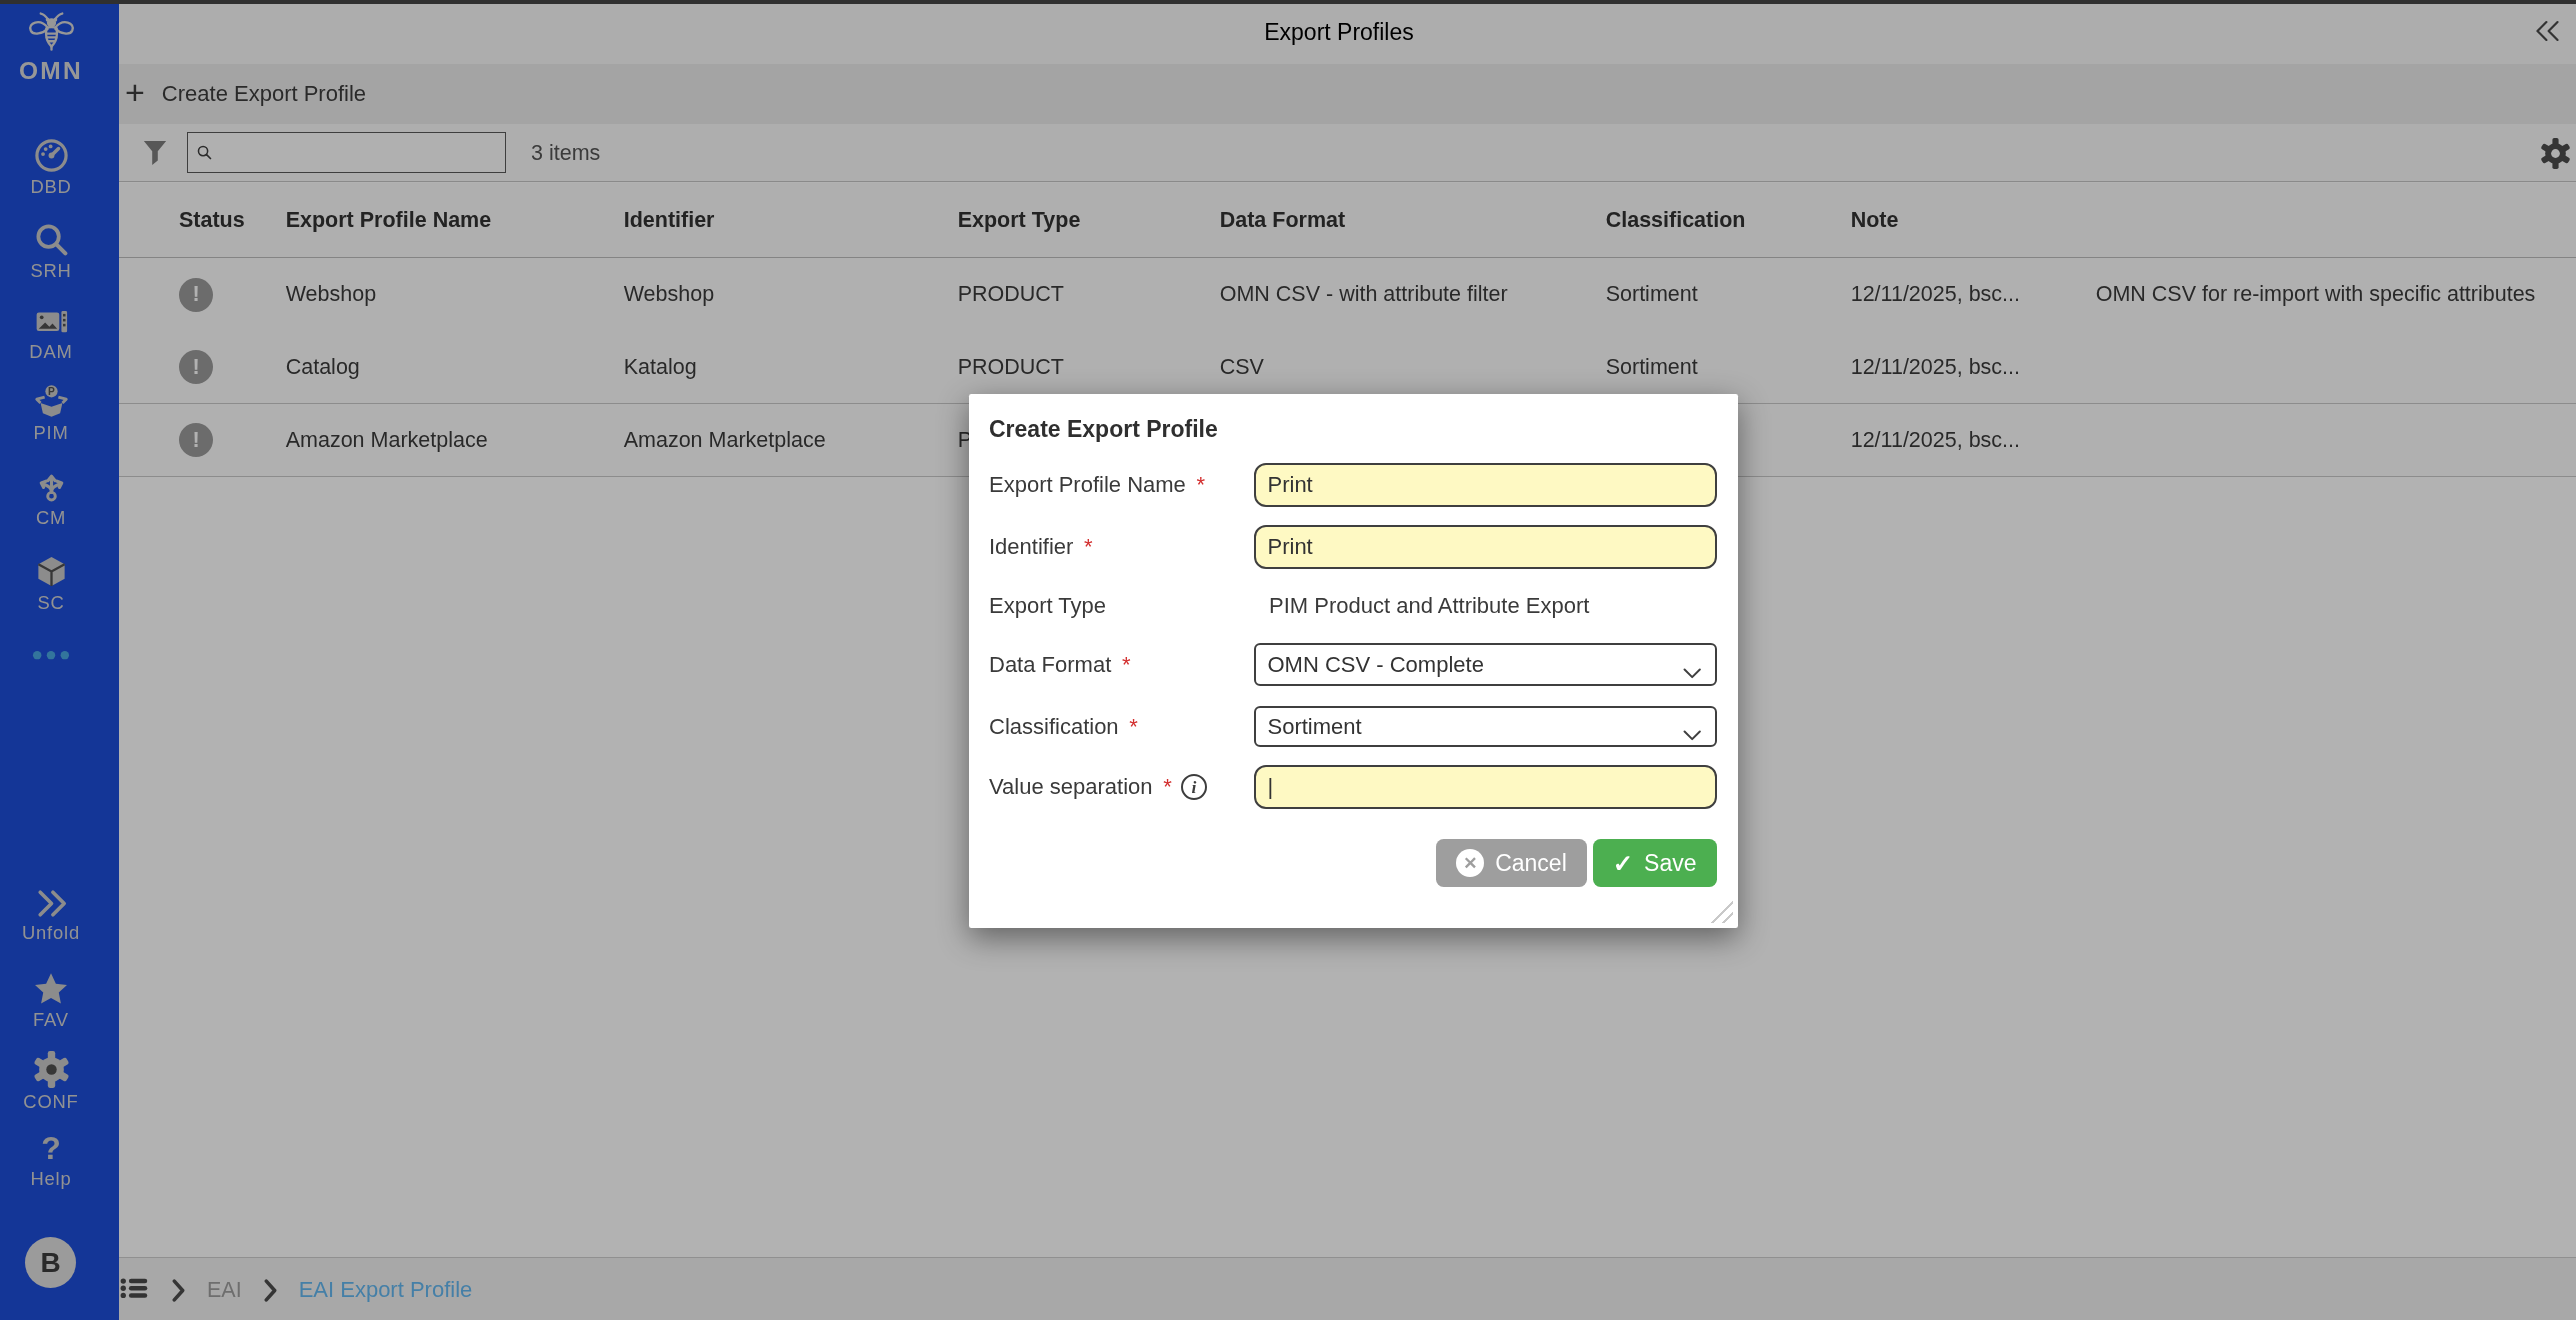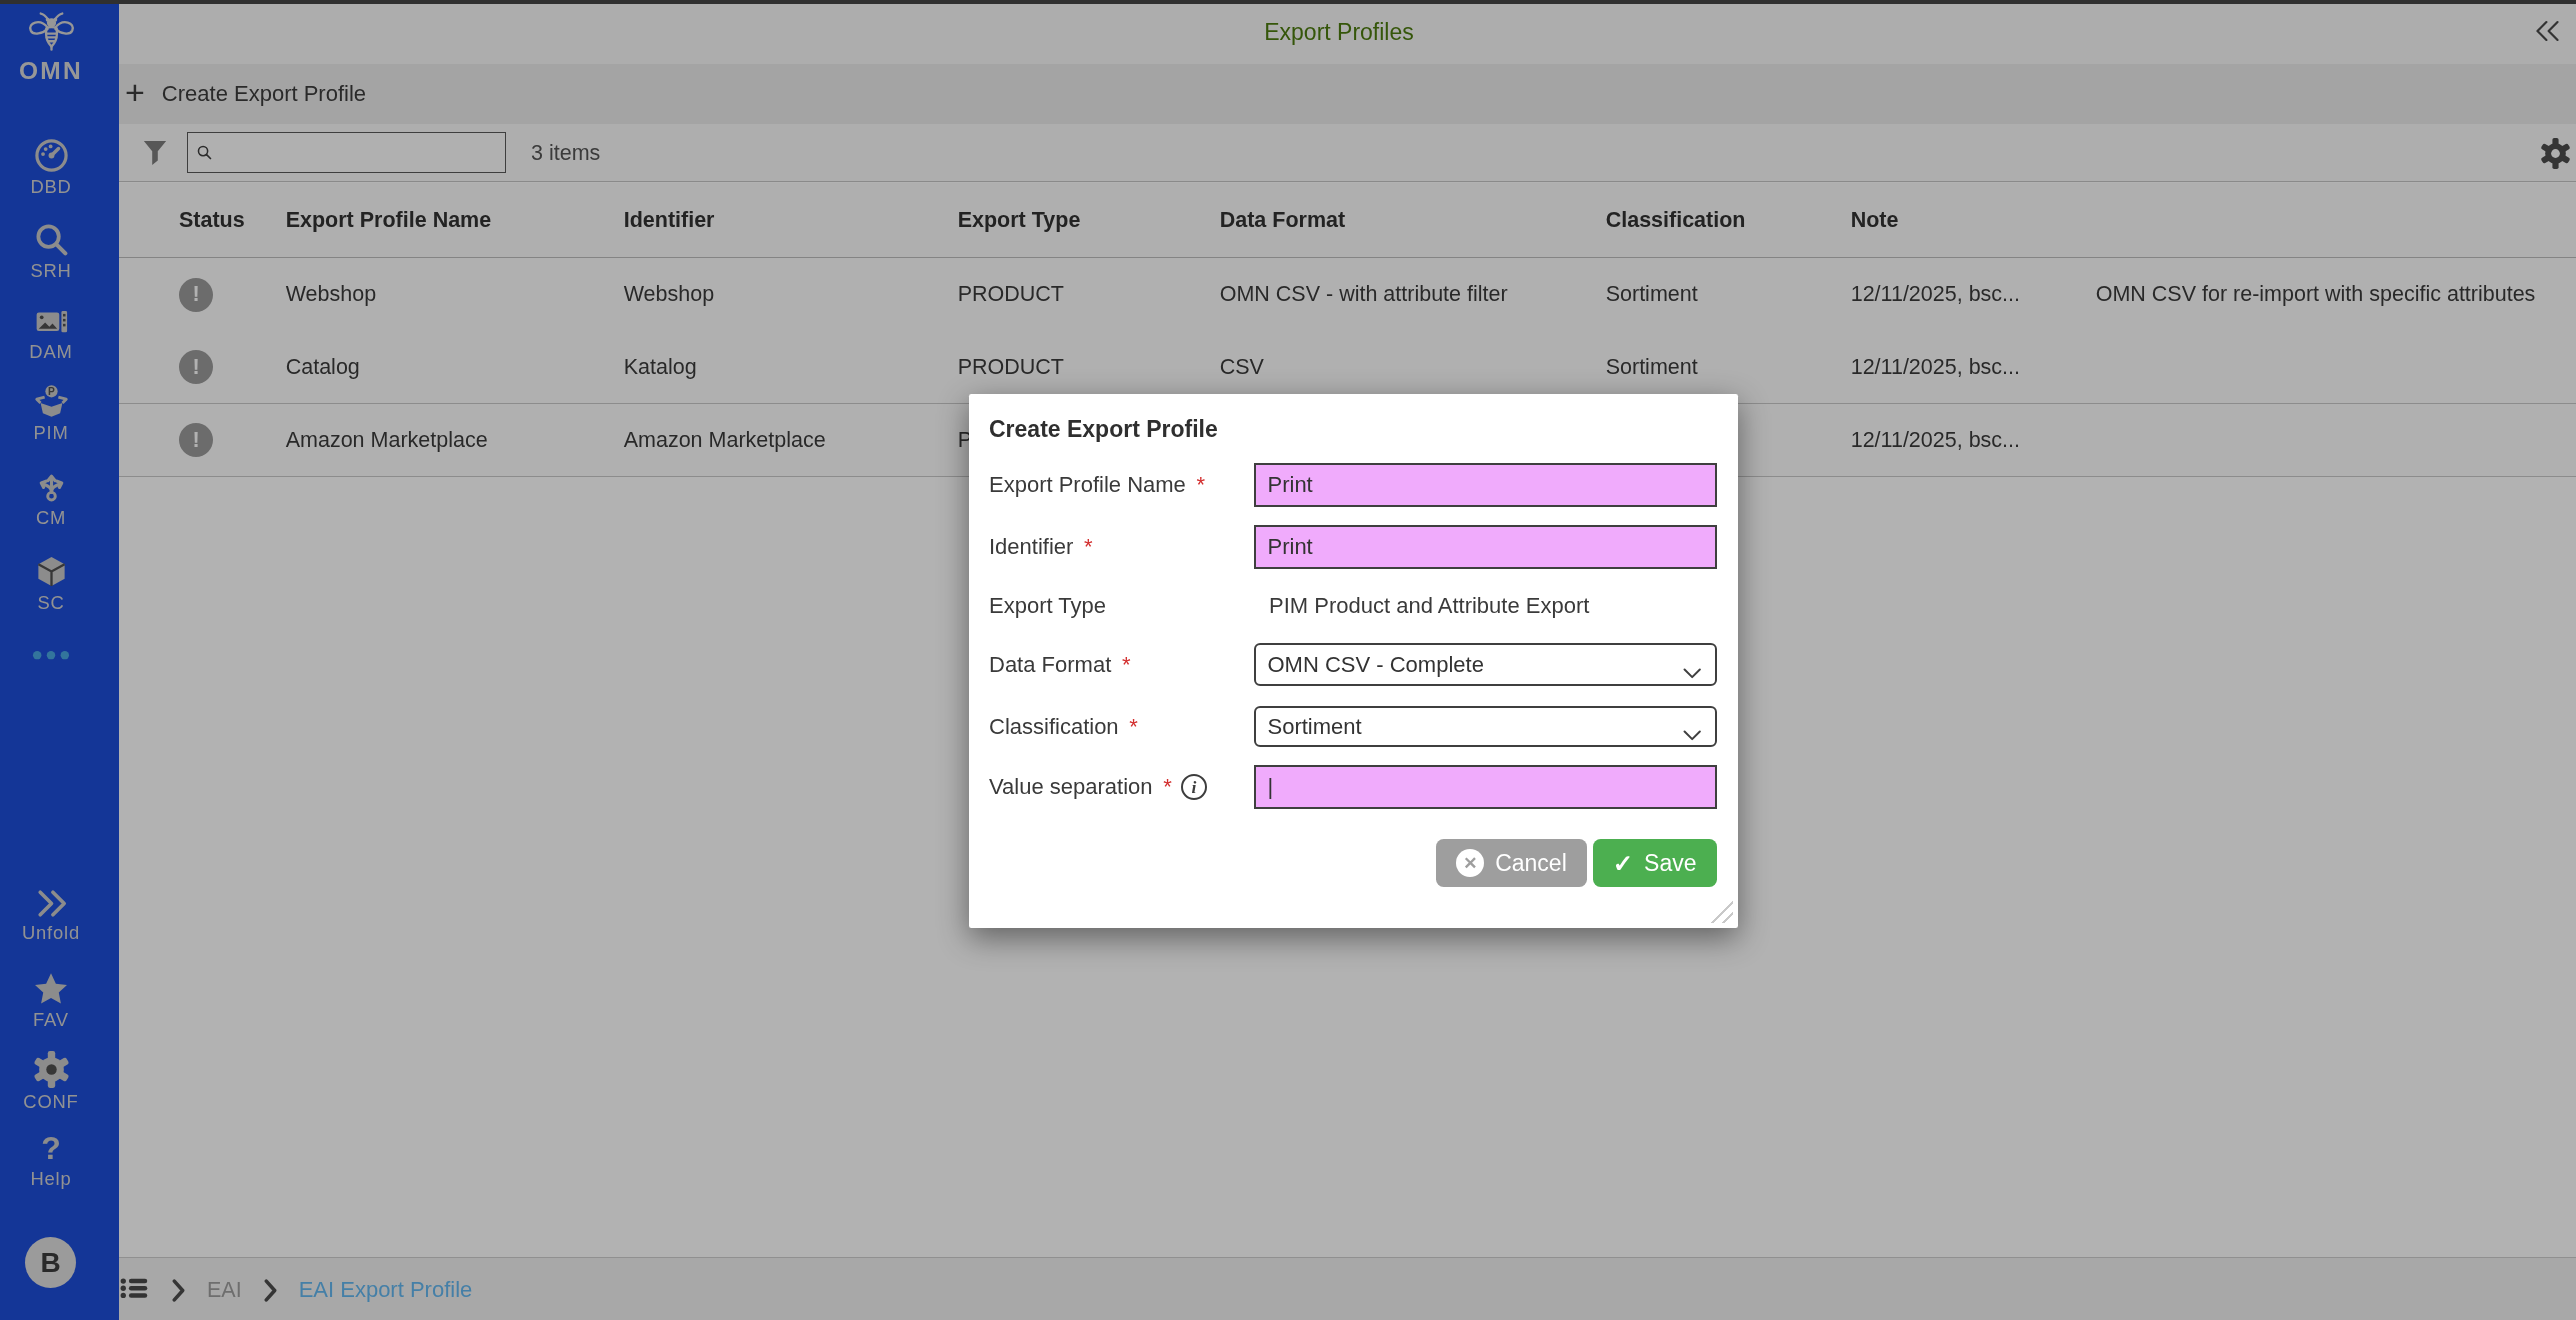--- a/index.html
+++ b/index.html
@@ -19,21 +19,21 @@
   .sb-unfold{top:888px;} .sb-fav{top:971px;} .sb-conf{top:1051px;} .sb-help{top:1131px;}
   .sb-avatar { position:absolute; top:1237px; left:25px; width:51px; height:51px; border-radius:50%;
                background:#dedede; color:#3d3d3d; font-size:28px; font-weight:bold;
                display:flex; align-items:center; justify-content:center; cursor:pointer; }
   .sb-help-q { color:#c9c9c9; font-size:32px; font-weight:bold; line-height:34px; }
 
   
   .topstrip { position:absolute; left:0; top:0; width:2576px; height:3.8px; background:#464646; z-index:11; }
   .titlebar { position:absolute; left:102px; top:0; width:2474px; height:64px; background:#f8f8f8; }
   .page-title { position:absolute; left:0; top:0; width:2474px; height:64px; display:flex;
-                align-items:center; justify-content:center; font-size:23px; color:#4d7c0f; }
+                align-items:center; justify-content:center; font-size:23px; color:#000000; }
   .collapse-btn { position:absolute; right:14px; top:17px; cursor:pointer; }
 
   .toolbar { position:absolute; left:102px; top:64px; width:2474px; height:60px; background:#ebebeb; }
   .create-btn { position:absolute; left:23px; top:0; height:60px; display:flex; align-items:center;
                 gap:17px; cursor:pointer; color:#3d3d3d; font-size:22px; }
   .plus-glyph { font-size:34px; font-weight:400; color:#3d3d3d; line-height:34px; margin-top:-3.1px; }
 
   .filterrow { position:absolute; left:114px; top:124px; width:2474px; height:58px; background:#fafafa;
                border-bottom:1.5px solid #c6c6c6; }
   .funnel { position:absolute; left:28px; top:15.3px; cursor:pointer; }
@@ -72,22 +72,22 @@
   .dim-overlay { position:absolute; inset:0; background:rgba(0,0,0,0.30); z-index:50; }
   .modal { position:absolute; left:969px; top:394px; width:769px; height:534px; background:#ffffff;
            border-radius:2.3px; box-shadow:0 9.2px 31px rgba(0,0,0,0.45); z-index:100; }
   .modal-title { position:absolute; left:20px; top:21.5px; font-size:23px; font-weight:bold; color:#2f2f2f; }
   .mrow { position:absolute; left:20px; width:729px; display:flex; align-items:center; }
   .r-name{top:69px;height:44px;} .r-ident{top:131px;height:44px;} .r-type{top:193px;height:37px;}
   .r-format{top:249px;height:43px;} .r-class{top:312px;height:41px;} .r-vsep{top:371px;height:44px;}
   .mlabel { font-size:22px; color:#3a3a3a; display:flex; align-items:center; gap:9.2px; }
   .req { color:#d32f2f; font-size:22px; margin-left:1.5px; }
   .mfield { position:absolute; left:265px; top:0; width:463px; height:100%; border:2.3px solid #3f3f3f;
-            border-radius:0; font-size:22px; color:#333; padding:0 11.5px; outline:none;
-            font-family:"Liberation Sans",sans-serif; background:#f0abfc; }
+            border-radius:12px; font-size:22px; color:#333; padding:0 11.5px; outline:none;
+            font-family:"Liberation Sans",sans-serif; background:#fef9c3; }
   .mselect { position:absolute; left:265px; top:0; width:463px; height:100%; border:2.3px solid #3f3f3f;
              border-radius:6.1px; font-size:22px; color:#333; padding:0 11.5px; display:flex;
              align-items:center; cursor:pointer; background:#fff; }
   .mselect .chev { position:absolute; right:14px; top:50%; margin-top:-5.4px; }
   .mstatic { position:absolute; left:280px; font-size:22px; color:#3a3a3a; }
   .info-badge { width:26px; height:26px; border-radius:50%; border:2.3px solid #3d3d3d; color:#3d3d3d;
                 display:inline-flex; align-items:center; justify-content:center;
                 font-family:"Liberation Serif",serif; font-weight:bold; font-style:italic; font-size:17.6px; }
   .btnrow { position:absolute; right:21.5px; top:445px; display:flex; gap:6.1px; }
   .btn { height:48px; border:none; border-radius:7.7px; font-size:23px; color:#fff; display:flex;

